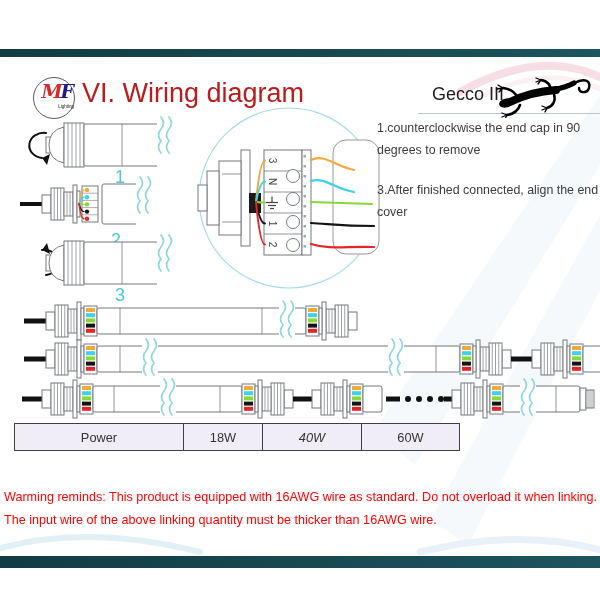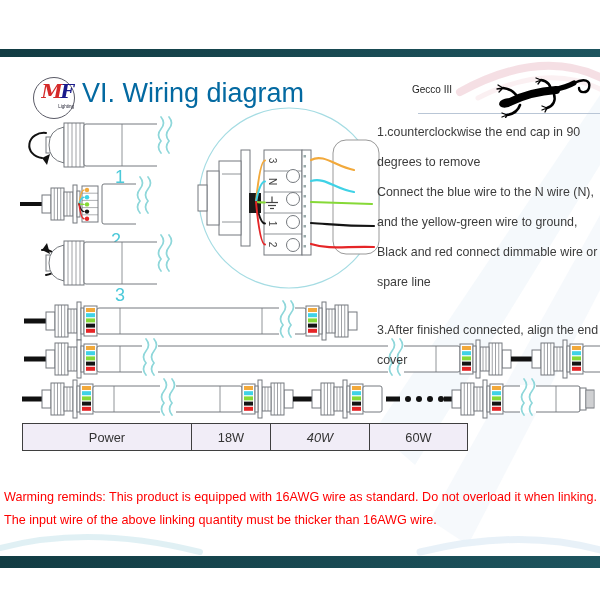--- a/index.html
+++ b/index.html
@@ -9,26 +9,26 @@
   .bar{left:0;width:600px;background:linear-gradient(90deg,#123c43,#1d545e);}
   #topbar{top:49px;height:8px;}
   #botbar{top:556px;height:12px;}
   #art{left:0;top:0;z-index:1;}
   .txt{z-index:2;}
   #logo{left:33px;top:77px;width:40px;height:40px;border:1.5px solid #5a5a66;border-radius:50%;
         text-align:right;background:#fff;z-index:2;}
   #logo .mf{font-family:"DejaVu Serif",serif;font-style:italic;font-weight:bold;font-size:19px;line-height:26px;}
   #logo .m{color:#d42a2a;} #logo .f{color:#1a1a8c;margin-left:-2px;}
   #logo .sub{font-size:4.5px;color:#223;line-height:5px;}
-  #title{left:82px;top:78px;font-size:27px;color:#0369a1;z-index:2;}
-  #product{left:412px;top:84px;font-size:10px;color:#1e1e1e;z-index:2;}
+  #title{left:82px;top:78px;font-size:27px;color:#b91c1c;z-index:2;}
+  #product{left:432px;top:84px;font-size:18px;color:#1e1e1e;z-index:2;}
   #hdr-underline{left:418px;top:113px;width:182px;height:1px;background:#b9c6d6;z-index:2;}
-  #instructions{left:377px;top:117px;width:223px;font-size:12.4px;line-height:30px;color:#3c3c3c;z-index:2;}
+  #instructions{left:377px;top:117px;width:223px;font-size:12.4px;line-height:22px;color:#3c3c3c;z-index:2;}
   #instructions .gap{margin-top:18px;}
-  #spec-table{left:22px;top:423px;border-collapse:collapse;z-index:2;font-size:12.8px;color:#333;background:#4c1d95;padding-left:44px;}
+  #spec-table{left:14px;top:423px;border-collapse:collapse;z-index:2;font-size:12.8px;color:#333;background:#4c1d95;padding-left:44px;}
   #spec-table td{border:1px solid #3f3f3f;text-align:center;vertical-align:middle;padding:1px 4px;background:rgba(255,255,255,.92);}
   #spec-table tr:nth-child(1) td{height:24px;}
   #spec-table tr:nth-child(2) td{height:37px;}
   .c0{width:160px;} .c1{width:70px;} .c2{width:90px;font-style:italic;} .c3{width:89px;}
   #warning{left:4px;top:486px;width:594px;font-size:12.6px;line-height:22.5px;color:#fe0000;z-index:2;}
 </style>
 </head>
 <body>
 
 <div class="page">
@@ -362,21 +362,20 @@
       <path d="M15,43 L10,41 M15,43 L10,45 M15,43 L13,47" stroke-width="1.3"></path>
       <path d="M59,20 C59,13 55,9 49,8" stroke-width="2.6"></path>
       <path d="M49,8 L44,6 M49,8 L44,10 M49,8 L46,12" stroke-width="1.3"></path>
       <path d="M62,22 C64,29 61,34 55,36" stroke-width="2.6"></path>
       <path d="M55,36 L50,34 M55,36 L50,38 M55,36 L53,40" stroke-width="1.3"></path>
     </g>
   </svg>
 
   <div id="instructions" class="abs txt">
     <div>1.counterclockwise the end cap in 90 degrees to remove</div>
-    <div>Connect the blue wire to the N wire (N), and the yellow-green wire to ground, Black and red connect dimmable wire or spare line</div>
     <div class="gap">3.After finished connected, align the end cover</div>
   </div>
 
   <table id="spec-table" class="abs">
     <tbody>
         <tr>
       <td class="c0">Power</td>
       <td class="c1">18W</td>
       <td class="c2">40W</td>
       <td class="c3">60W</td>

